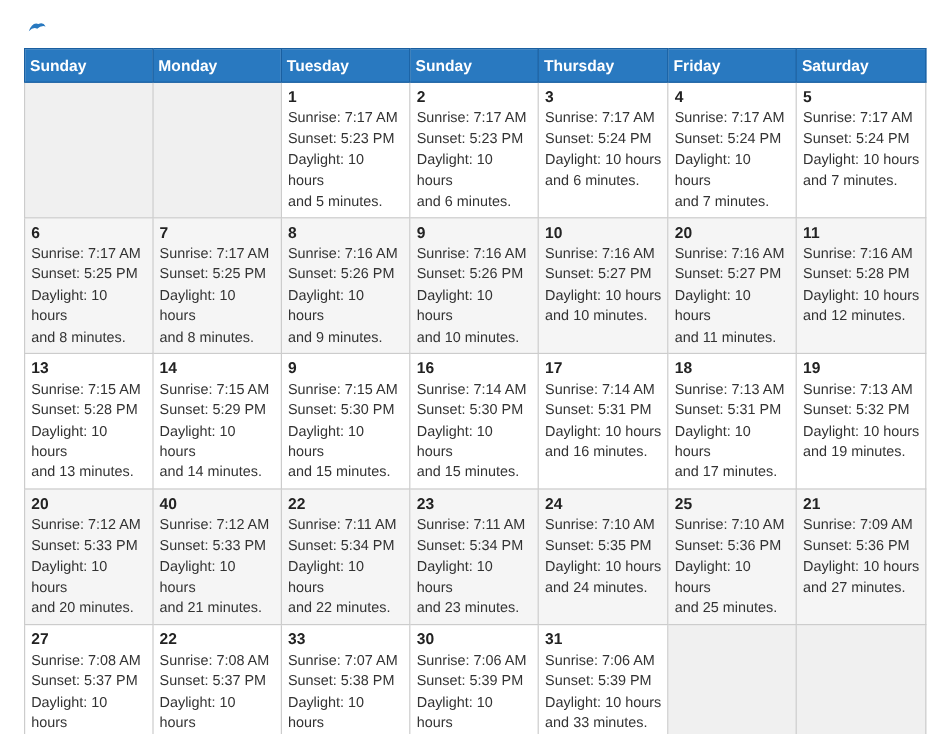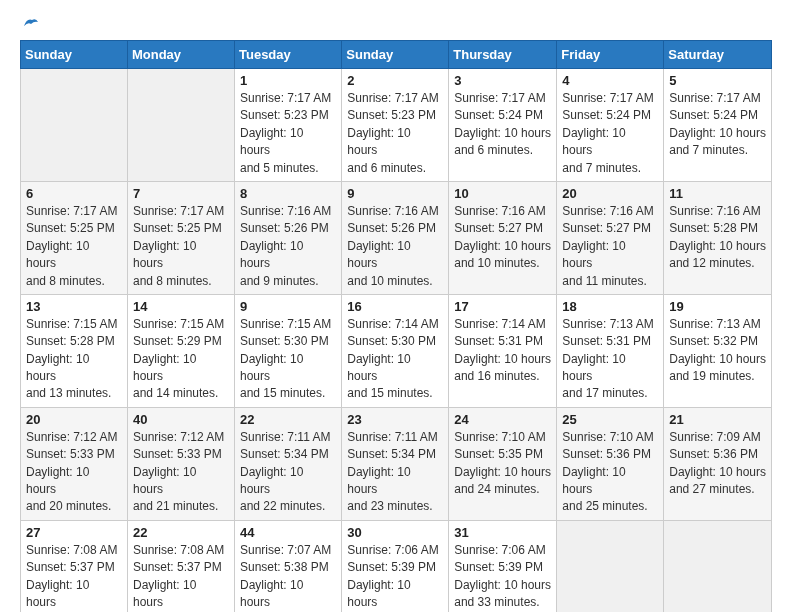--- a/index.html
+++ b/index.html
@@ -334,21 +334,21 @@
 and 28 minutes.</div>
           </td>
           <td>
             <span class="day-num">22</span>
             <div class="day-info" style="white-space: pre-line;">Sunrise: 7:08 AM
 Sunset: 5:37 PM
 Daylight: 10 hours
 and 29 minutes.</div>
           </td>
           <td>
-            <span class="day-num">44</span>
+            <span class="day-num">33</span>
             <div class="day-info" style="white-space: pre-line;">Sunrise: 7:07 AM
 Sunset: 5:38 PM
 Daylight: 10 hours
 and 30 minutes.</div>
           </td>
           <td>
             <span class="day-num">30</span>
             <div class="day-info" style="white-space: pre-line;">Sunrise: 7:06 AM
 Sunset: 5:39 PM
 Daylight: 10 hours

